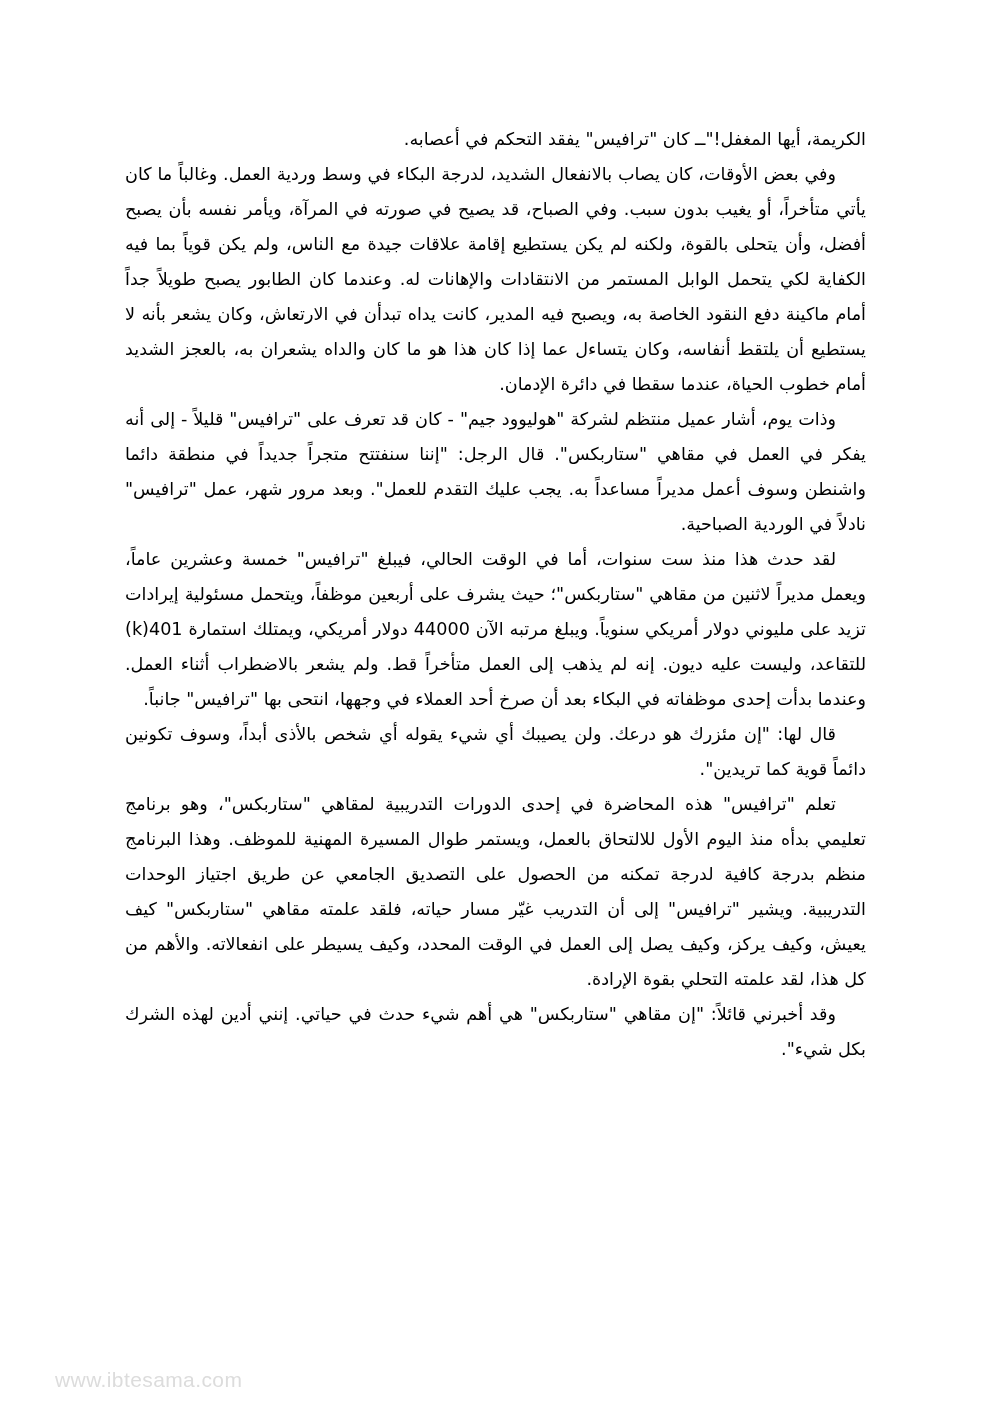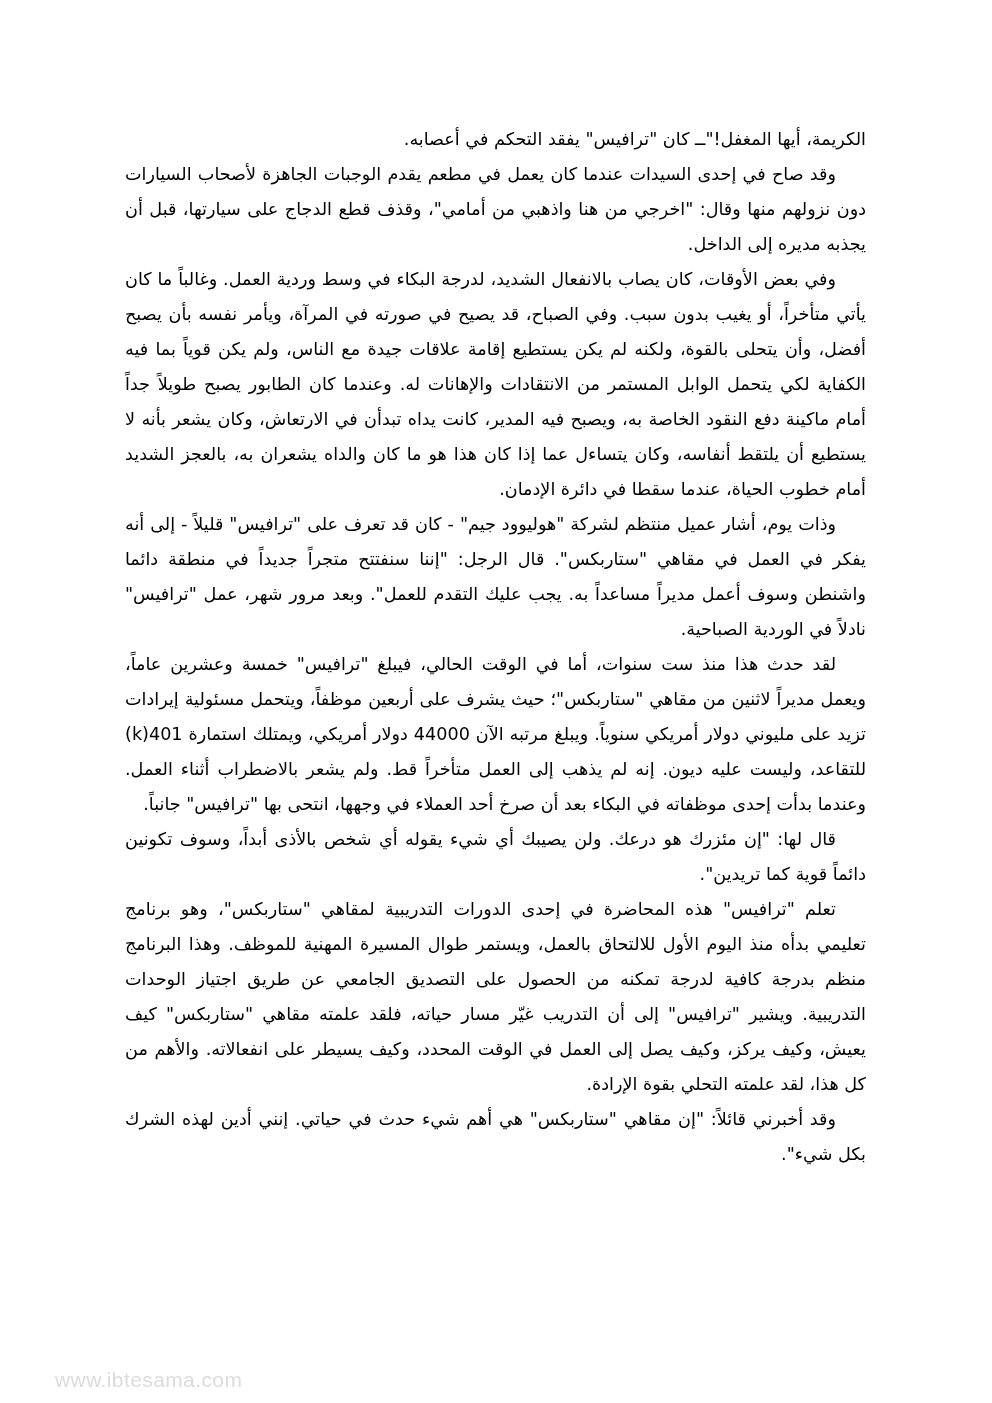--- a/index.html
+++ b/index.html
@@ -64,21 +64,20 @@
     white-space: nowrap;
   }
 </style>
 </head>
 <body>
 
 <div class="page">
 
   <div class="text-column">
     <p class="para continuation">الكريمة، أيها المغفل!"ــ كان "ترافيس" يفقد التحكم في أعصابه.</p>
-    <p class="para">وقد صاح في إحدى السيدات عندما كان يعمل في مطعم يقدم الوجبات الجاهزة لأصحاب السيارات دون نزولهم منها وقال: "اخرجي من هنا واذهبي من أمامي"، وقذف قطع الدجاج على سيارتها، قبل أن يجذبه مديره إلى الداخل.</p>
     <p class="para">وفي بعض الأوقات، كان يصاب بالانفعال الشديد، لدرجة البكاء في وسط وردية العمل. وغالباً ما كان يأتي متأخراً، أو يغيب بدون سبب. وفي الصباح، قد يصيح في صورته في المرآة، ويأمر نفسه بأن يصبح أفضل، وأن يتحلى بالقوة، ولكنه لم يكن يستطيع إقامة علاقات جيدة مع الناس، ولم يكن قوياً بما فيه الكفاية لكي يتحمل الوابل المستمر من الانتقادات والإهانات له. وعندما كان الطابور يصبح طويلاً جداً أمام ماكينة دفع النقود الخاصة به، ويصبح فيه المدير، كانت يداه تبدأن في الارتعاش، وكان يشعر بأنه لا يستطيع أن يلتقط أنفاسه، وكان يتساءل عما إذا كان هذا هو ما كان والداه يشعران به، بالعجز الشديد أمام خطوب الحياة، عندما سقطا في دائرة الإدمان.</p>
     <p class="para">وذات يوم، أشار عميل منتظم لشركة "هوليوود جيم" - كان قد تعرف على "ترافيس" قليلاً - إلى أنه يفكر في العمل في مقاهي "ستاربكس". قال الرجل: "إننا سنفتتح متجراً جديداً في منطقة دائما واشنطن وسوف أعمل مديراً مساعداً به. يجب عليك التقدم للعمل". وبعد مرور شهر، عمل "ترافيس" نادلاً في الوردية الصباحية.</p>
     <p class="para">لقد حدث هذا منذ ست سنوات، أما في الوقت الحالي، فيبلغ "ترافيس" خمسة وعشرين عاماً، ويعمل مديراً لاثنين من مقاهي "ستاربكس"؛ حيث يشرف على أربعين موظفاً، ويتحمل مسئولية إيرادات تزيد على مليوني دولار أمريكي سنوياً. ويبلغ مرتبه الآن 44000 دولار أمريكي، ويمتلك استمارة 401(k) للتقاعد، وليست عليه ديون. إنه لم يذهب إلى العمل متأخراً قط. ولم يشعر بالاضطراب أثناء العمل. وعندما بدأت إحدى موظفاته في البكاء بعد أن صرخ أحد العملاء في وجهها، انتحى بها "ترافيس" جانباً.</p>
     <p class="para">قال لها: "إن مئزرك هو درعك. ولن يصيبك أي شيء يقوله أي شخص بالأذى أبداً، وسوف تكونين دائماً قوية كما تريدين".</p>
     <p class="para">تعلم "ترافيس" هذه المحاضرة في إحدى الدورات التدريبية لمقاهي "ستاربكس"، وهو برنامج تعليمي بدأه منذ اليوم الأول للالتحاق بالعمل، ويستمر طوال المسيرة المهنية للموظف. وهذا البرنامج منظم بدرجة كافية لدرجة تمكنه من الحصول على التصديق الجامعي عن طريق اجتياز الوحدات التدريبية. ويشير "ترافيس" إلى أن التدريب غيّر مسار حياته، فلقد علمته مقاهي "ستاربكس" كيف يعيش، وكيف يركز، وكيف يصل إلى العمل في الوقت المحدد، وكيف يسيطر على انفعالاته. والأهم من كل هذا، لقد علمته التحلي بقوة الإرادة.</p>
     <p class="para">وقد أخبرني قائلاً: "إن مقاهي "ستاربكس" هي أهم شيء حدث في حياتي. إنني أدين لهذه الشرك بكل شيء".</p>
   </div>
 
   <div class="watermark">www.ibtesama.com</div>
 

